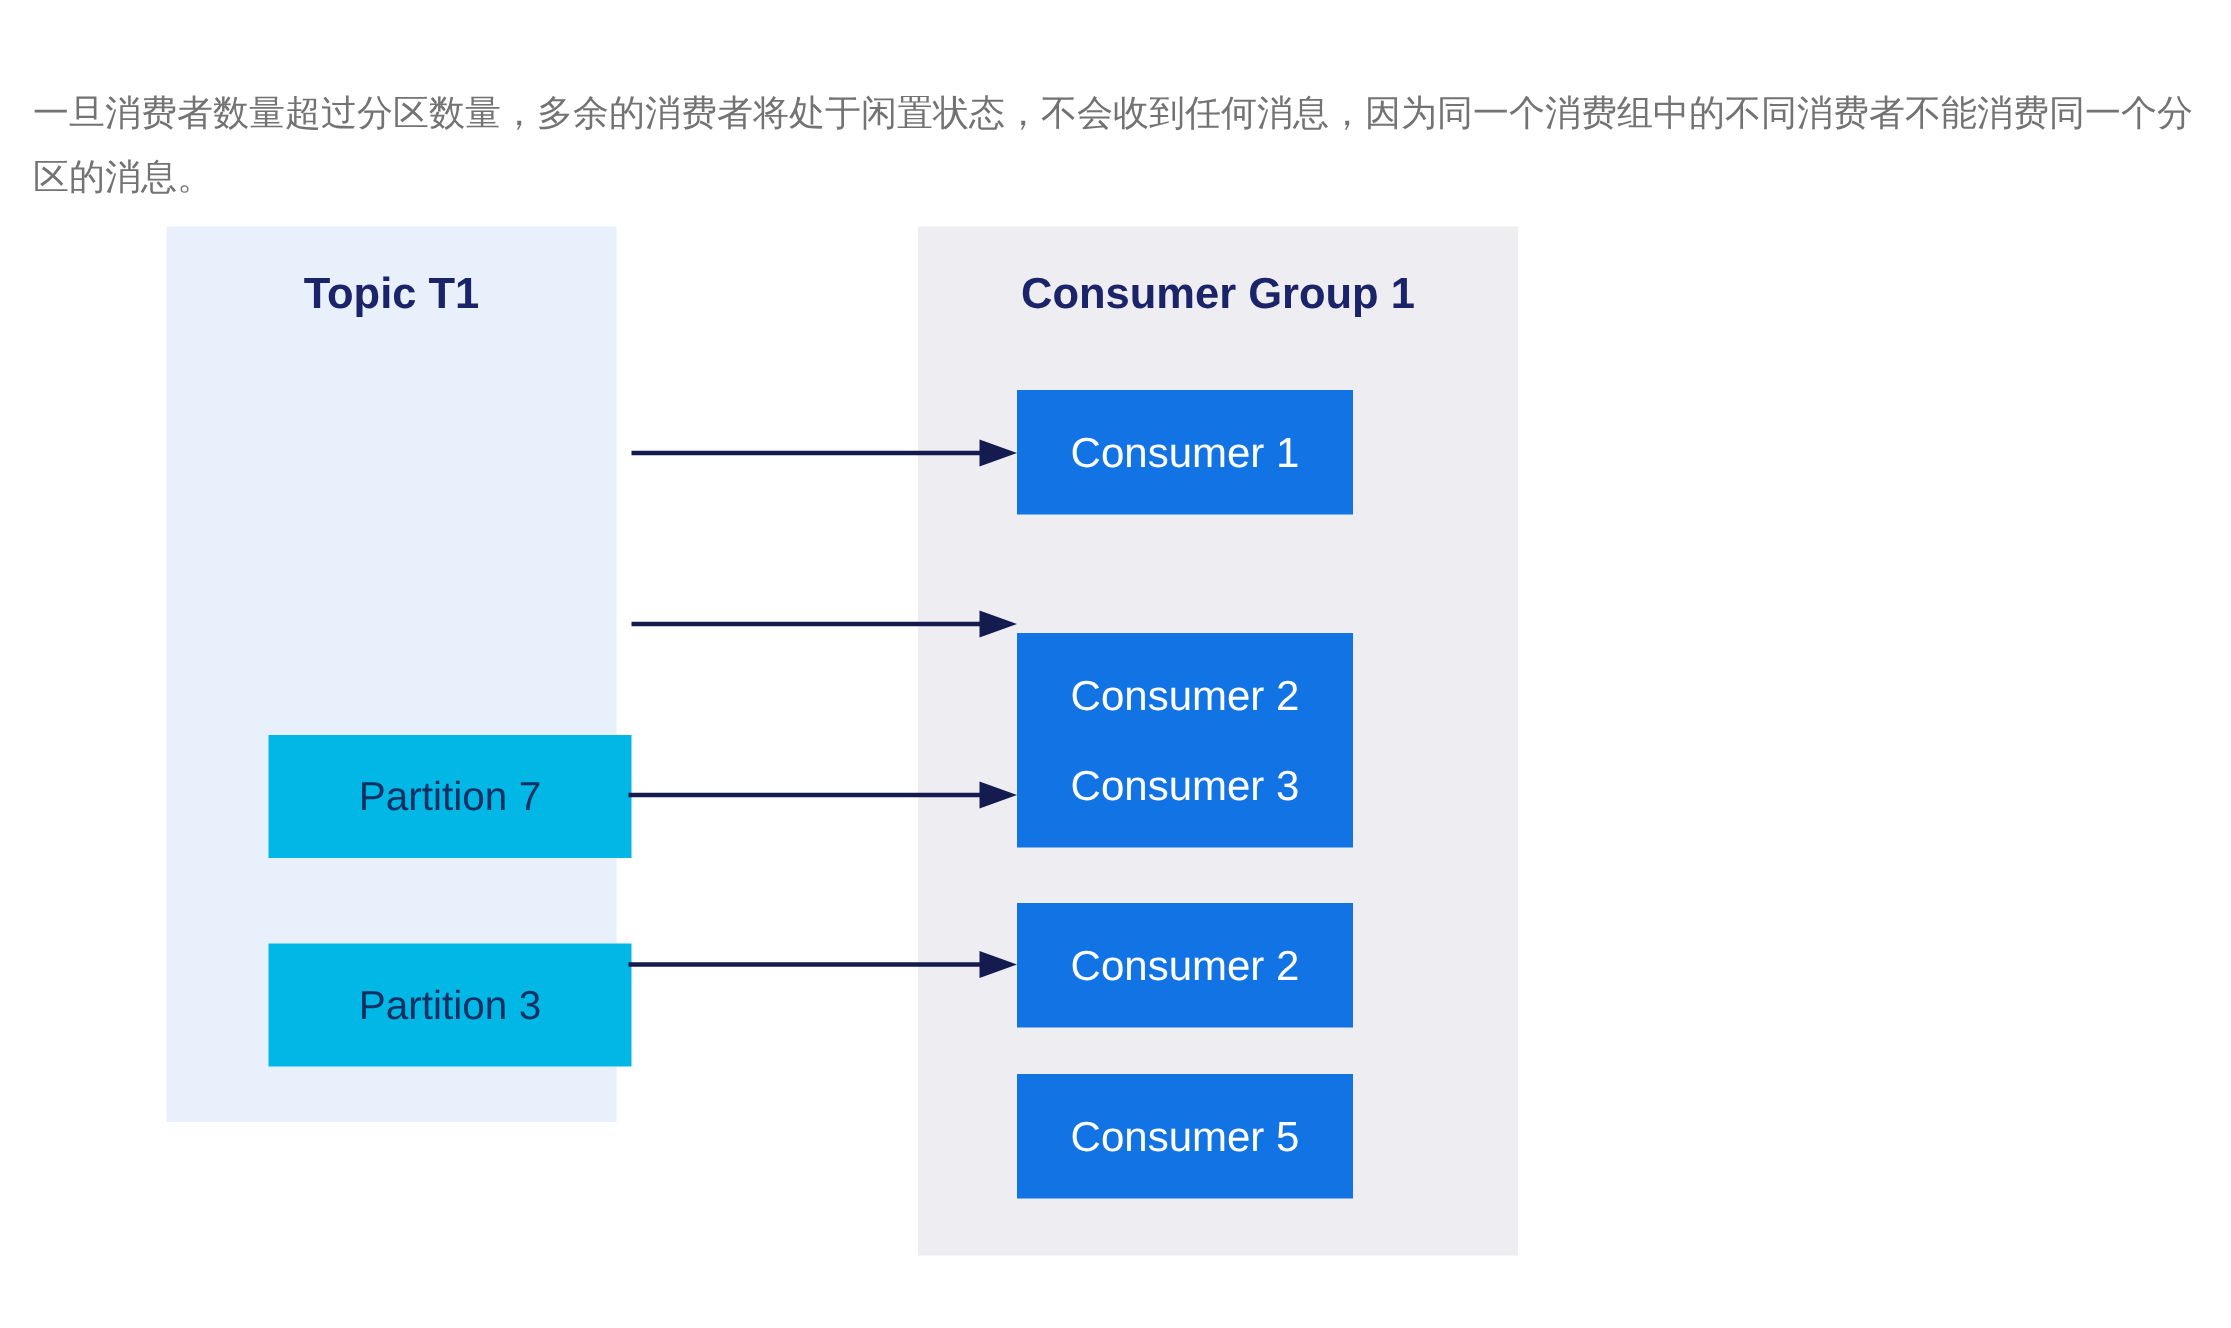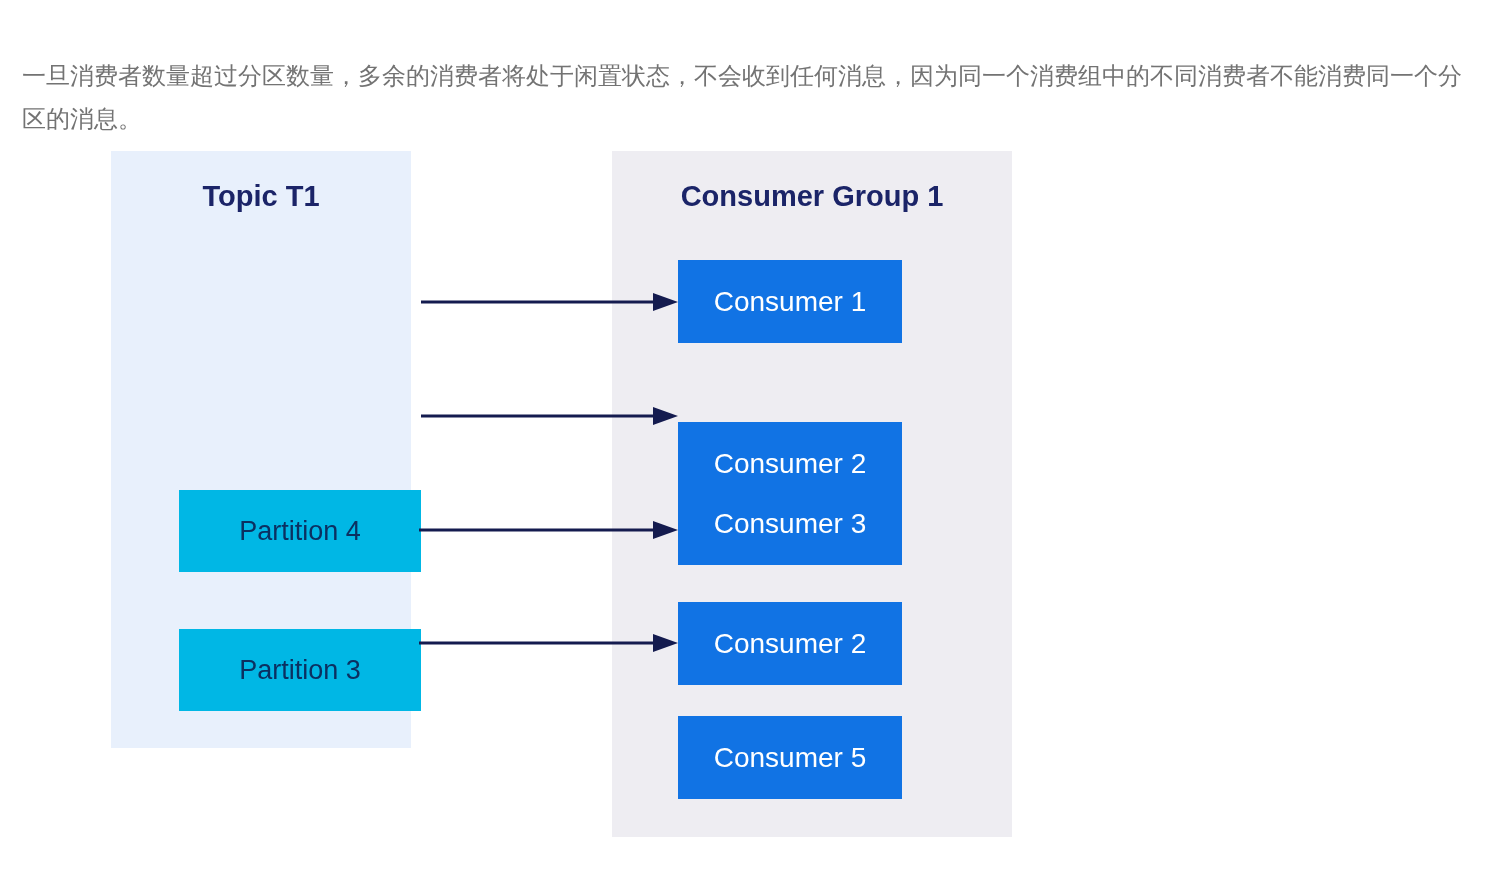--- a/index.html
+++ b/index.html
@@ -99,21 +99,21 @@
 </style>
 </head>
 <body>
 
 <p class="intro">一旦消费者数量超过分区数量，多余的消费者将处于闲置状态，不会收到任何消息，因为同一个消费组中的不同消费者不能消费同一个分区的消息。</p>
 
 <div class="diagram">
 
   <div class="panel panel-topic">
     <div class="panel-title">Topic T1</div>
-    <div class="node partition p2">Partition 4</div>
+    <div class="node partition p2">Partition 7</div>
     <div class="node partition p3">Partition 3</div>
   </div>
 
   <div class="panel panel-consumers">
     <div class="panel-title">Consumer Group 1</div>
     <div class="node consumer c0">Consumer 1</div>
     <div class="node consumer c1">Consumer 2</div>
     <div class="node consumer c2">Consumer 3</div>
     <div class="node consumer c3">Consumer 2</div>
     <div class="node consumer c4">Consumer 5</div>

